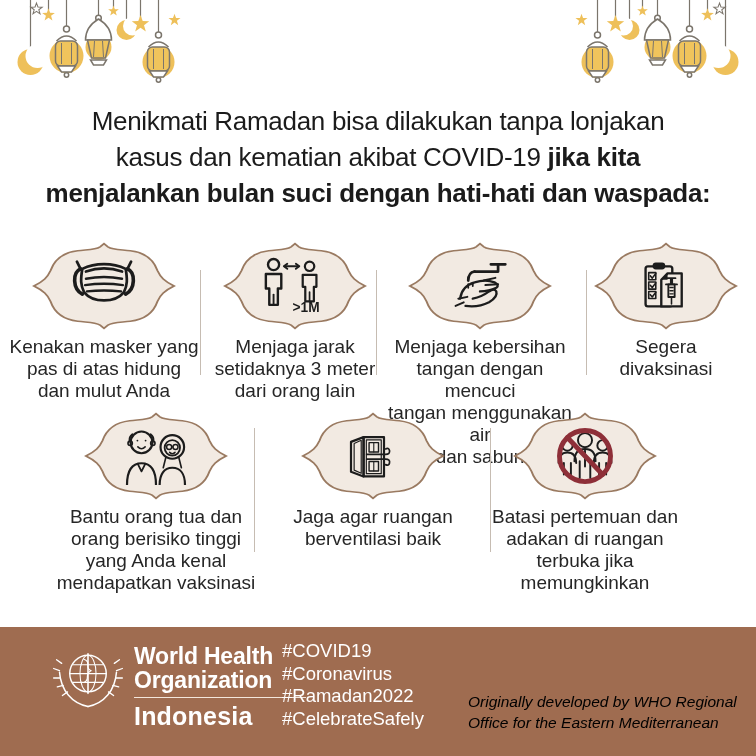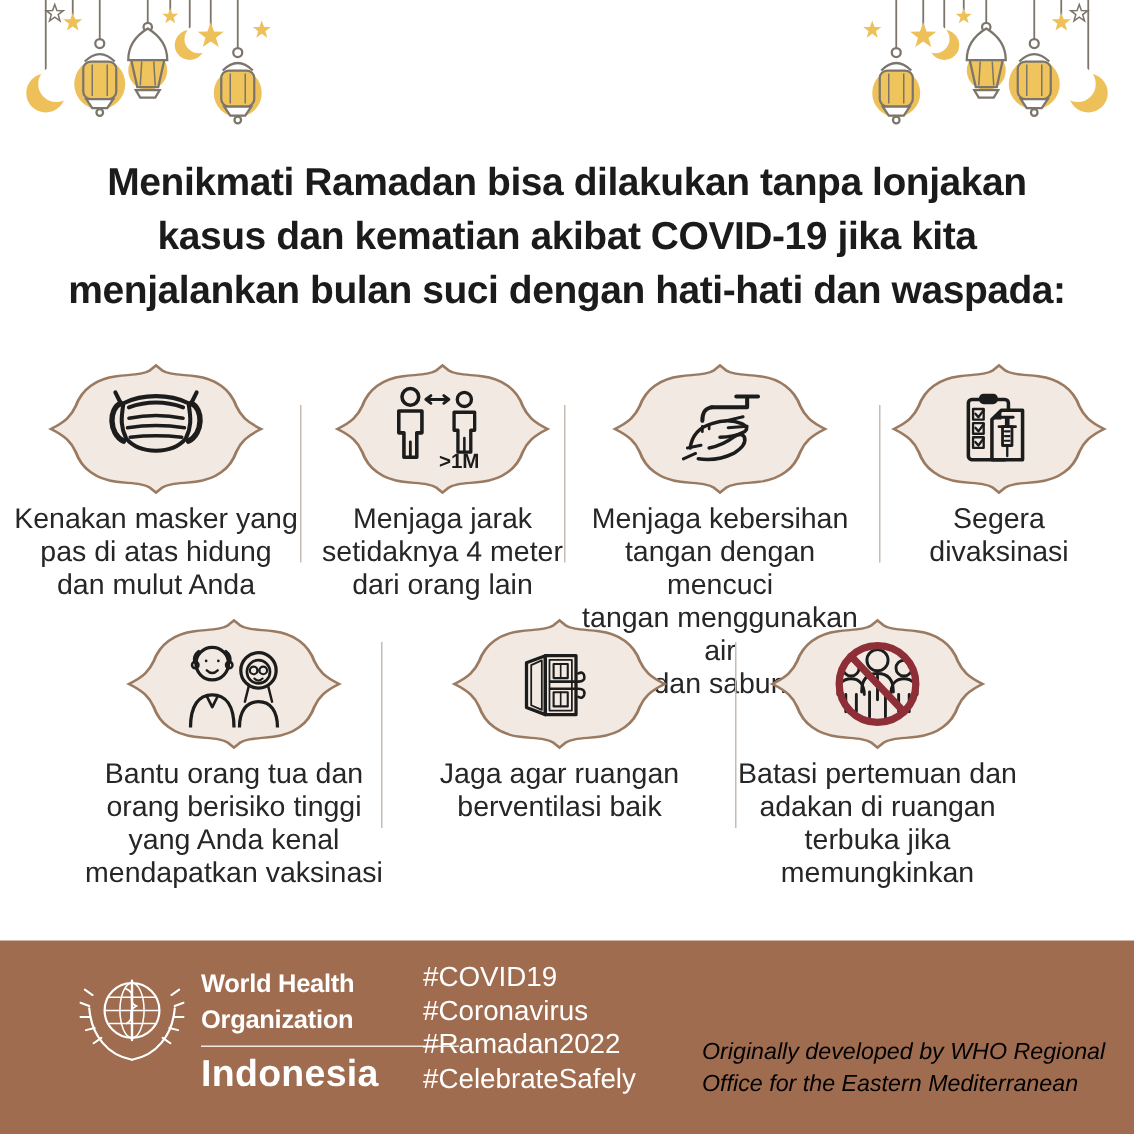--- a/index.html
+++ b/index.html
@@ -7,37 +7,37 @@
           font-family:"Liberation Sans",sans-serif;color:#1c1c1c;}
 
   
   .decor{position:absolute;top:0;width:176px;height:112px;}
   .decor.left{left:8px;}
   .decor.right{right:8px;transform:scaleX(-1);}
 
   
   .title{position:absolute;top:103px;left:0;width:756px;text-align:center;
          font-size:26px;line-height:36px;letter-spacing:-0.3px;color:#1b1b1b;}
-  .title .b{font-weight:bold;}
+  .title .b{font-weight:normal;}
   .title .r{font-weight:bold;}
 
   
   .col{position:absolute;text-align:center;}
   .badge{position:relative;width:146px;height:88px;margin:0 auto;}
   .badge .orn{position:absolute;left:0;top:0;width:100%;height:100%;}
   .badge .ic{position:absolute;left:0;right:0;top:0;bottom:0;margin:auto;}
   .caption{margin-top:6px;font-size:19px;line-height:22px;color:#262626;
            white-space:pre-line;text-align:center;}
   .vsep{position:absolute;width:1px;background:#c6bcb2;}
 
   
   .footer{position:absolute;left:0;top:627px;width:756px;height:129px;background:#9f6c50;}
   .who-logo{position:absolute;left:50px;top:16px;width:76px;height:70px;}
   .who-name{position:absolute;left:134px;top:17px;color:#ffffff;}
-  .who-name .nm{font-size:17px;font-weight:bold;line-height:24px;letter-spacing:-0.2px;}
+  .who-name .nm{font-size:23px;font-weight:bold;line-height:24px;letter-spacing:-0.2px;}
   .who-rule{width:172px;height:0;border-top:1.5px solid #f3e7dc;margin:5px 0 4px 0;}
   .who-region{font-size:25px;font-weight:bold;letter-spacing:0.2px;}
   .hashtags{position:absolute;left:282px;top:13px;color:#ffffff;font-size:18.5px;line-height:22.5px;}
   .credit{position:absolute;left:468px;top:64px;width:285px;color:#000000;
           font-size:15.5px;line-height:21px;font-style:italic;white-space:pre-line;}
 
   svg text{font-family:"Liberation Sans",sans-serif;}
 </style>
 </head>
 <body>
@@ -158,21 +158,21 @@
           <path d="M51 21 H67 V35 H64 V52 H54 V35 H51 Z" stroke-width="2.6"></path>
           <path d="M59 41 V52" stroke-width="2"></path>
           <path d="M30 11 H46" stroke-width="2.4"></path>
           <path d="M33 8 L29 11 L33 14" stroke-width="2.2"></path>
           <path d="M43 8 L47 11 L43 14" stroke-width="2.2"></path>
         </g>
         <text x="55" y="64" text-anchor="middle" font-size="16" font-weight="bold" fill="#1c1c1c">&gt;1M</text>
       </svg>
     </div>
     <div class="caption">Menjaga jarak
-setidaknya 4 meter
+setidaknya 3 meter
 dari orang lain</div>
   </div>
 
   <div class="col" style="left:380px;top:242px;width:200px">
     <div class="badge">
       <svg class="orn" viewBox="0 0 150 110" preserveAspectRatio="none">
           <path d="M3 55 C13 49 17 44 20 36 C24 22 34 13 48 11 C58 9.5 66 10 71 6 L75 2 L79 6 C84 10 92 9.5 102 11 C116 13 126 22 130 36 C133 44 137 49 147 55 C137 61 133 66 130 74 C126 88 116 97 102 99 C92 100.5 84 100 79 104 L75 108 L71 104 C66 100 58 100.5 48 99 C34 97 24 88 20 74 C17 66 13 61 3 55 Z" fill="#f2eae2" stroke="#9a7a61" stroke-width="2"></path>
         </svg>
       <svg class="ic" width="76" height="58" viewBox="0 0 84 64">
         <g stroke="#1c1c1c" fill="none" stroke-linecap="round" stroke-linejoin="round">

